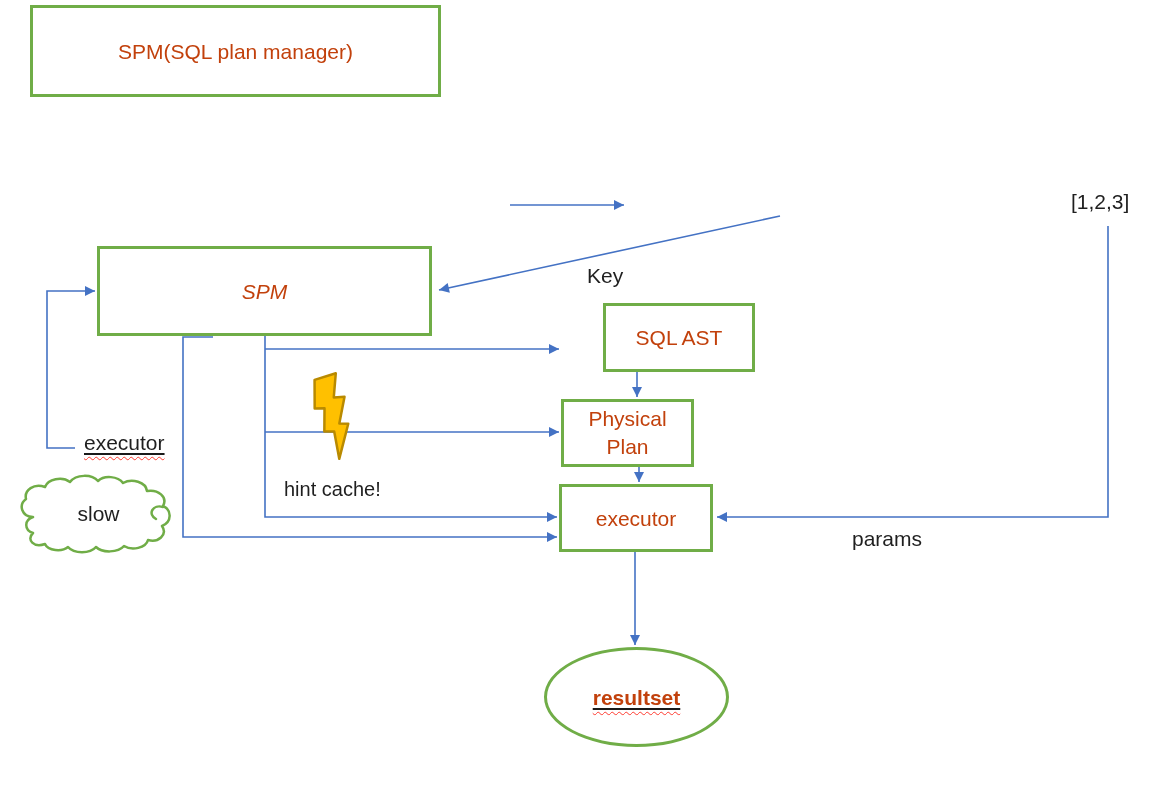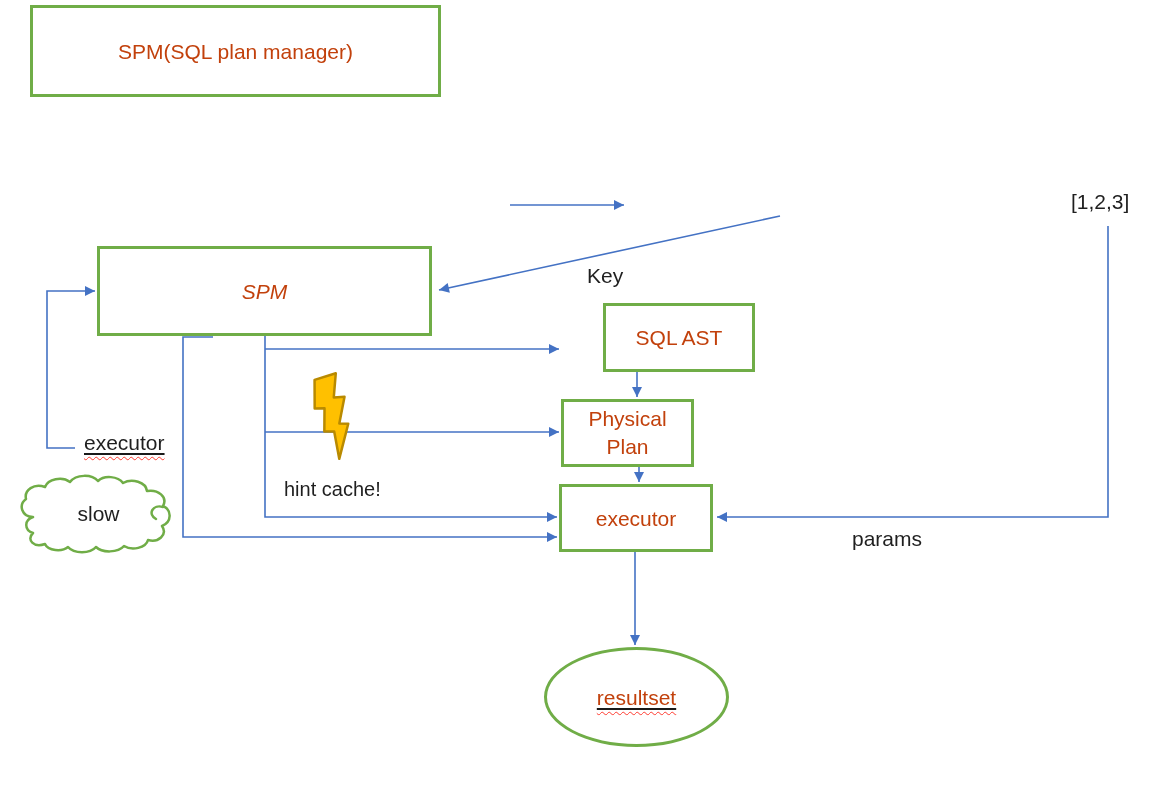--- a/index.html
+++ b/index.html
@@ -7,21 +7,21 @@
     position:relative;width:1152px;height:789px;background:#ffffff;
     font-family:"Liberation Sans", sans-serif;color:#1f1f1f;overflow:hidden;
   }
   .abs{position:absolute;}
   .gbox{
     position:absolute;border:3px solid #70AD47;background:#ffffff;
     display:flex;align-items:center;justify-content:center;text-align:center;
     font-size:21px;line-height:29px;color:#c2410c;box-sizing:border-box;
   }
   .label{position:absolute;font-size:21px;white-space:nowrap;color:#1f1f1f;}
-  .ellipse{border-radius:50%;}
+  .ellipse{border-radius:50%;font-weight:bold;}
   svg.layer{position:absolute;left:0;top:0;width:1152px;height:789px;}
   .u-black{text-decoration:underline;text-decoration-thickness:1.5px;text-decoration-color:#1a1a1a;text-underline-offset:3px;}
   .u-red{text-decoration:underline wavy #ff3b30;text-decoration-thickness:1px;text-underline-offset:6px;}
 </style>
 </head>
 <body>
 
 <div id="canvas">
 
   <svg class="layer">

